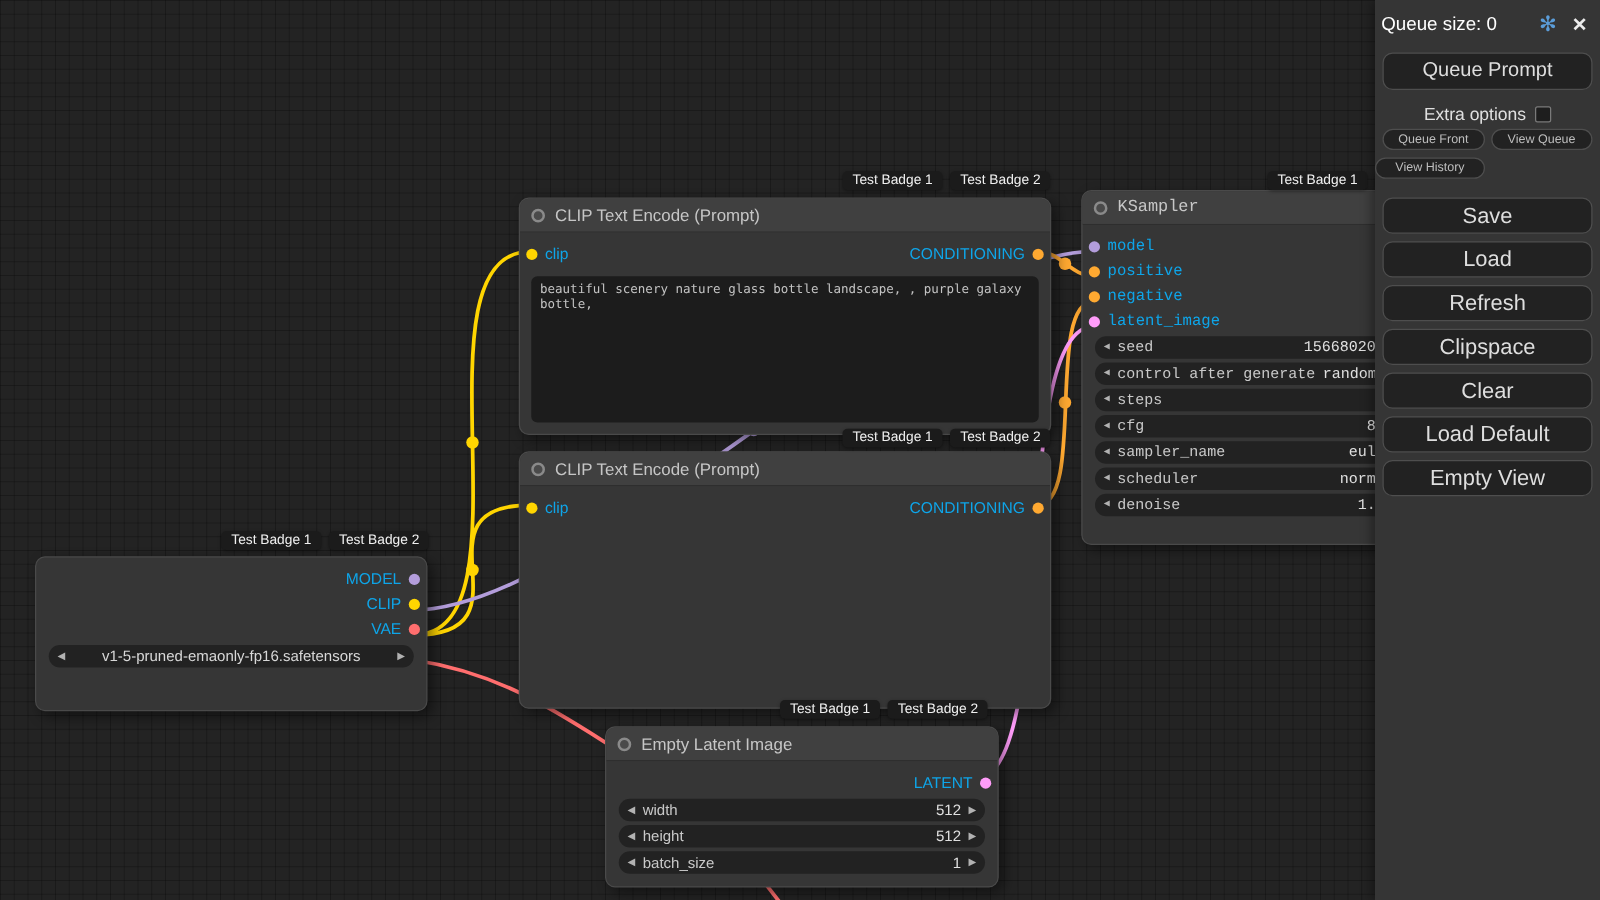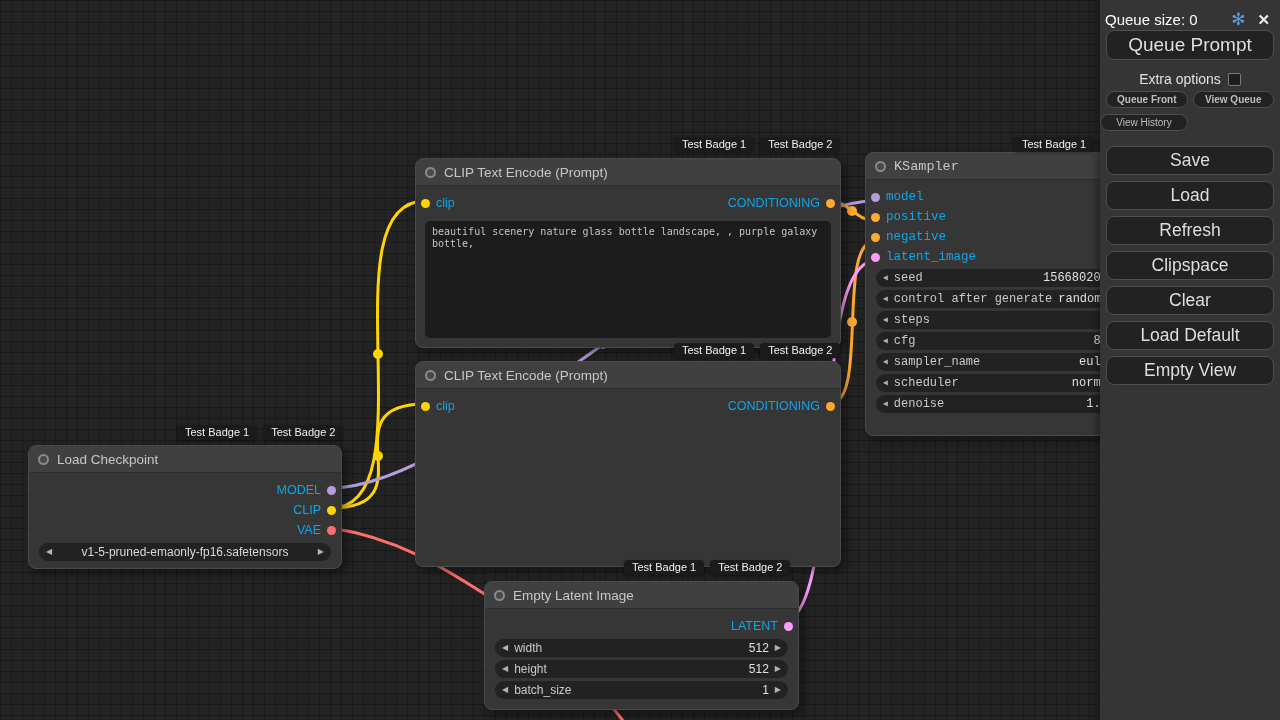--- a/index.html
+++ b/index.html
@@ -57,25 +57,25 @@
   
   #panel {
     position:absolute; left:1100px; top:0; width:180px; height:720px;
     background:#353535; z-index:10; box-shadow:-3px 0 8px rgba(0,0,0,0.35);
   }
   .p-top { display:flex; align-items:center; padding:9px 10px 0 5px; color:#fff; font-size:15px; }
   .gear { margin-left:auto; color:#5b9dd9; font-size:17px; cursor:pointer; }
   .xclose { margin-left:12px; color:#ececec; font-size:15px; font-weight:bold; cursor:pointer; }
   .btn { background:#222; border:1px solid #4e4e4e; border-radius:8px; color:#dedede;
          display:flex; align-items:center; justify-content:center; cursor:pointer; }
-  .btn-qp { margin:0 6px 0 6px; height:28px; font-size:19px; }
+  .btn-qp { margin:12px 6px 0 6px; height:28px; font-size:16px; }
   .extra-row { margin-top:11px; display:flex; align-items:center; justify-content:center; gap:7px;
                color:#e0e0e0; font-size:14px; }
   .chk { width:11px; height:11px; background:#1e1e1e; border:1px solid #7a7a7a; border-radius:2px; }
-  .small-row { margin:4px 6px 0 6px; display:flex; gap:5px;font-weight:bold; }
+  .small-row { margin:4px 6px 0 6px; display:flex; gap:5px; }
   .btn-sm { flex:1; height:15px; font-size:10px; color:#bdbdbd; border-radius:9px; }
   .vh-wrap { margin-top:6px; display:flex; justify-content:flex-start; }
   .btn-vh { width:86px; height:15px; font-size:10px; color:#bdbdbd; border-radius:9px; }
   .stack { margin-top:15px; }
   .btn-big { margin:0 6px 6px 6px; height:27px; font-size:17.5px; }
 </style>
 </head>
 <body>
 
 <div id="stage">
@@ -99,24 +99,20 @@
     <circle cx="378" cy="354" r="5" fill="#FFD500"></circle>
     <circle cx="378" cy="456" r="5" fill="#FFD500"></circle>
     <circle cx="603" cy="344" r="5" fill="#B39DDB"></circle>
     <circle cx="510" cy="610" r="5" fill="#FF6E6E"></circle>
     <circle cx="852" cy="211" r="5" fill="#FFA931"></circle>
     <circle cx="852" cy="322" r="5" fill="#FFA931"></circle>
     <circle cx="827" cy="442" r="5" fill="#FF9CF9"></circle>
   </svg>
 
   <div class="node" style="left:28px; top:445px; width:312px; height:122px;">
-    <div class="ntitle">
-      <span class="ndot"></span>
-      <span>Load Checkpoint</span>
-    </div>
     <div class="slots">
       <div class="srow">
         <span class="outgrp">
             <span>MODEL</span>
             <span class="sdot" style="background: rgb(179, 157, 219);"></span>
           </span>
       </div>
       <div class="srow">
         <span class="outgrp">
             <span>CLIP</span>

